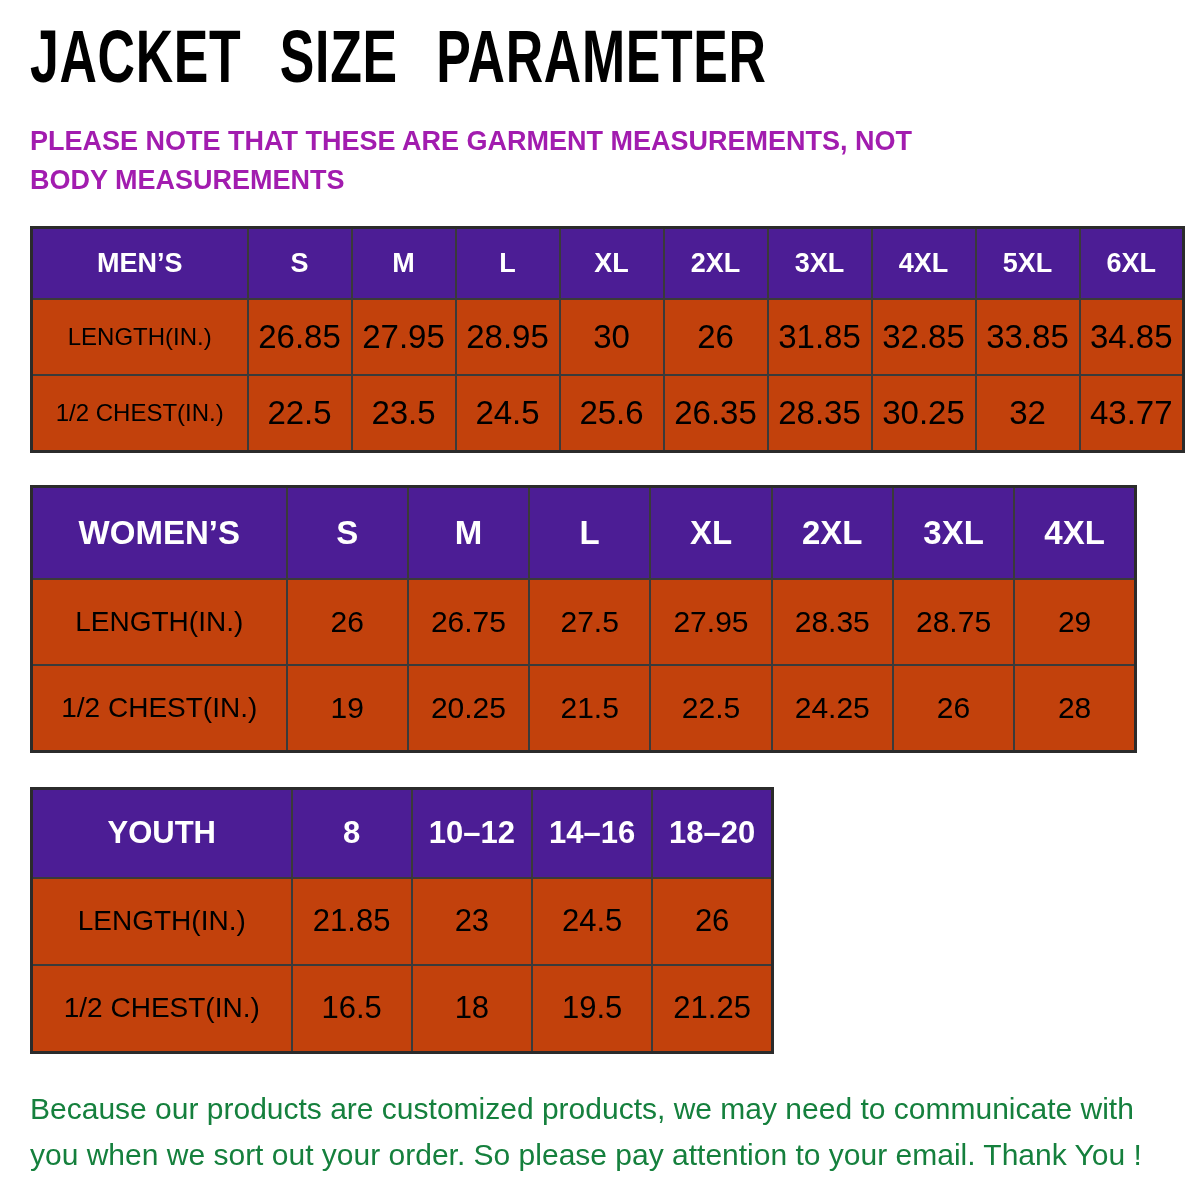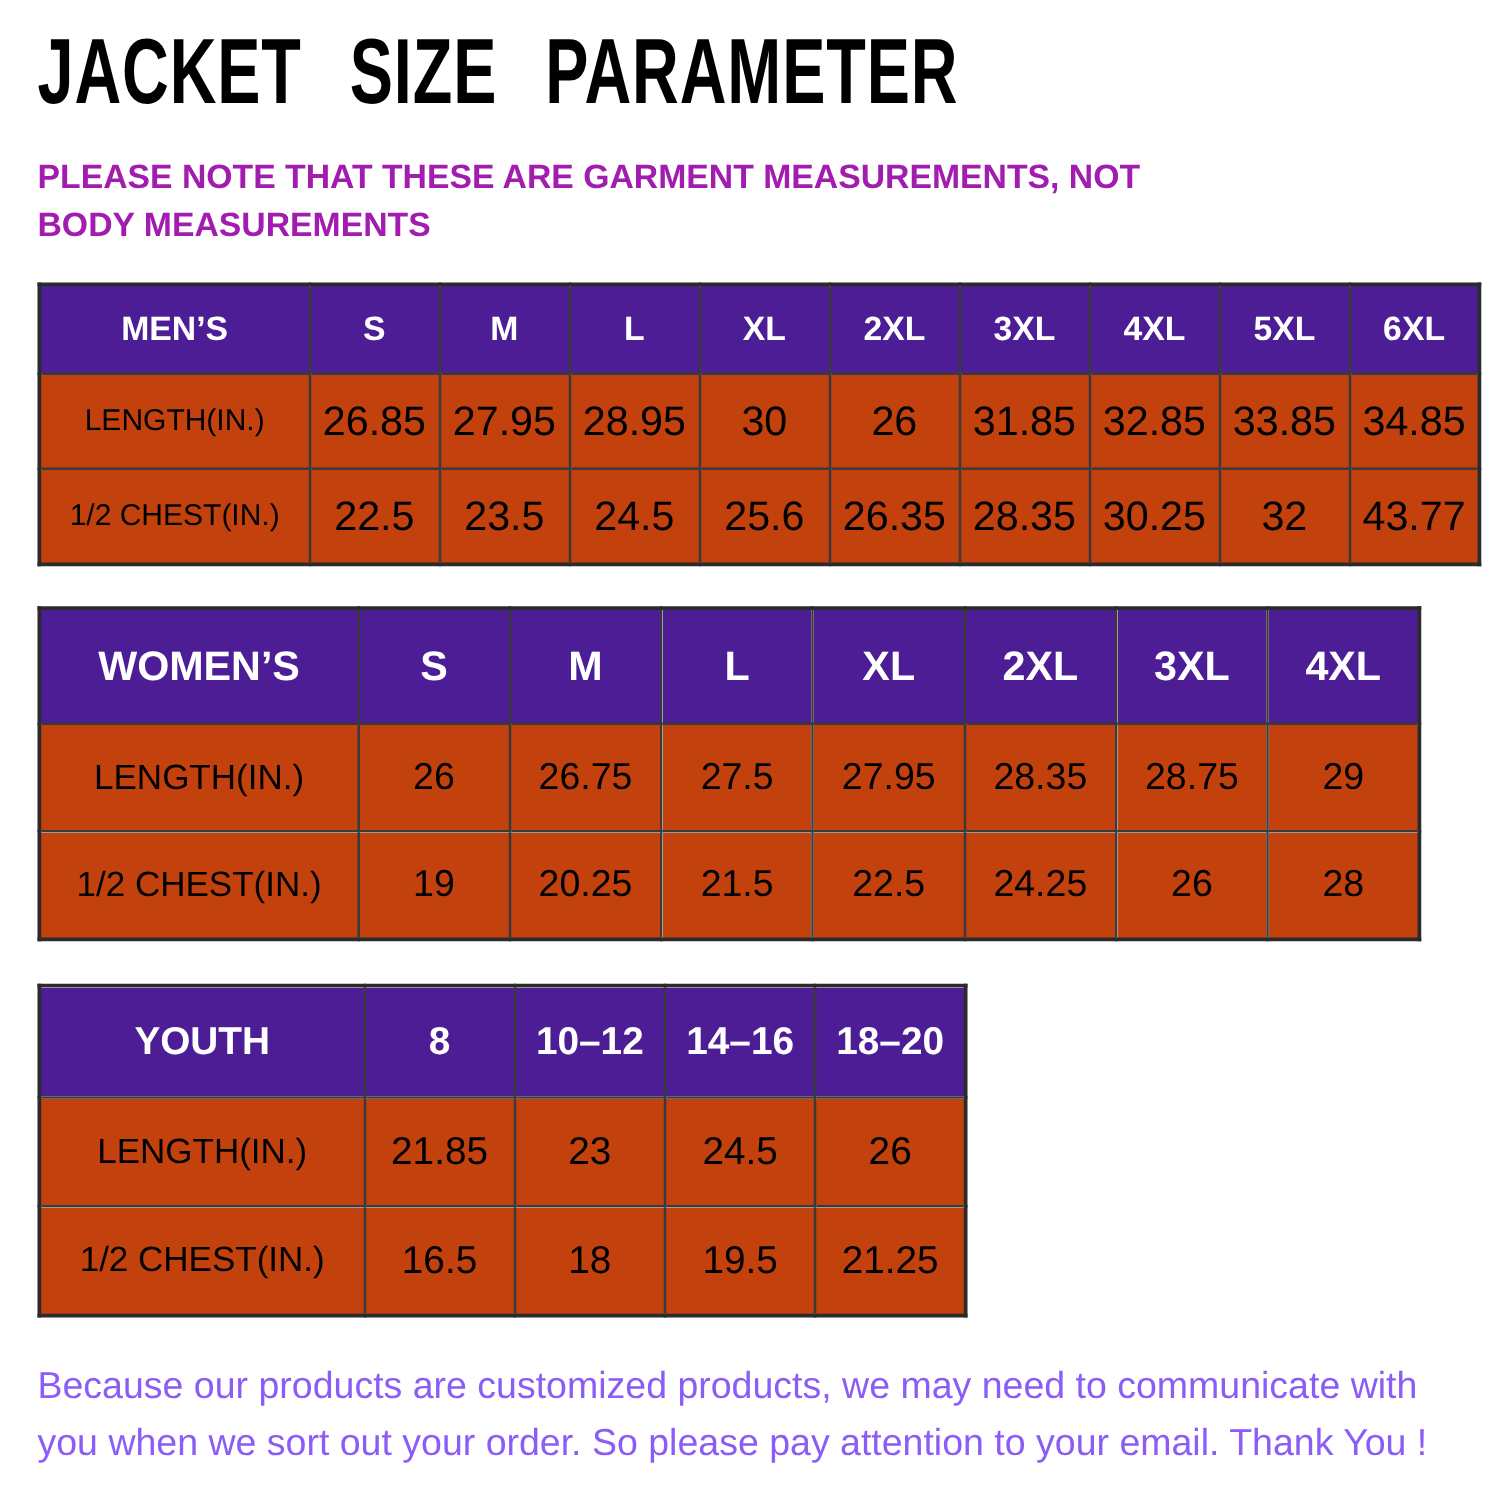--- a/index.html
+++ b/index.html
@@ -77,21 +77,21 @@
   .t-youth col.first { width: 260px; }
   .t-youth thead th { height: 87px; font-size: 31px; }
   .t-youth td { height: 85px; font-size: 31px; }
   .t-youth td.label-cell { font-size: 28px; }
 
   .footer-para {
     margin: 32px 0 0 30px;
     max-width: 1160px;
     font-size: 30px;
     line-height: 1.55;
-    color: #8b5cf6;
+    color: #15803d;
     font-weight: normal;
   }
 </style>
 </head>
 <body>
 
 <div class="page">
 
   <h1 class="title">JACKET SIZE PARAMETER</h1>
 

